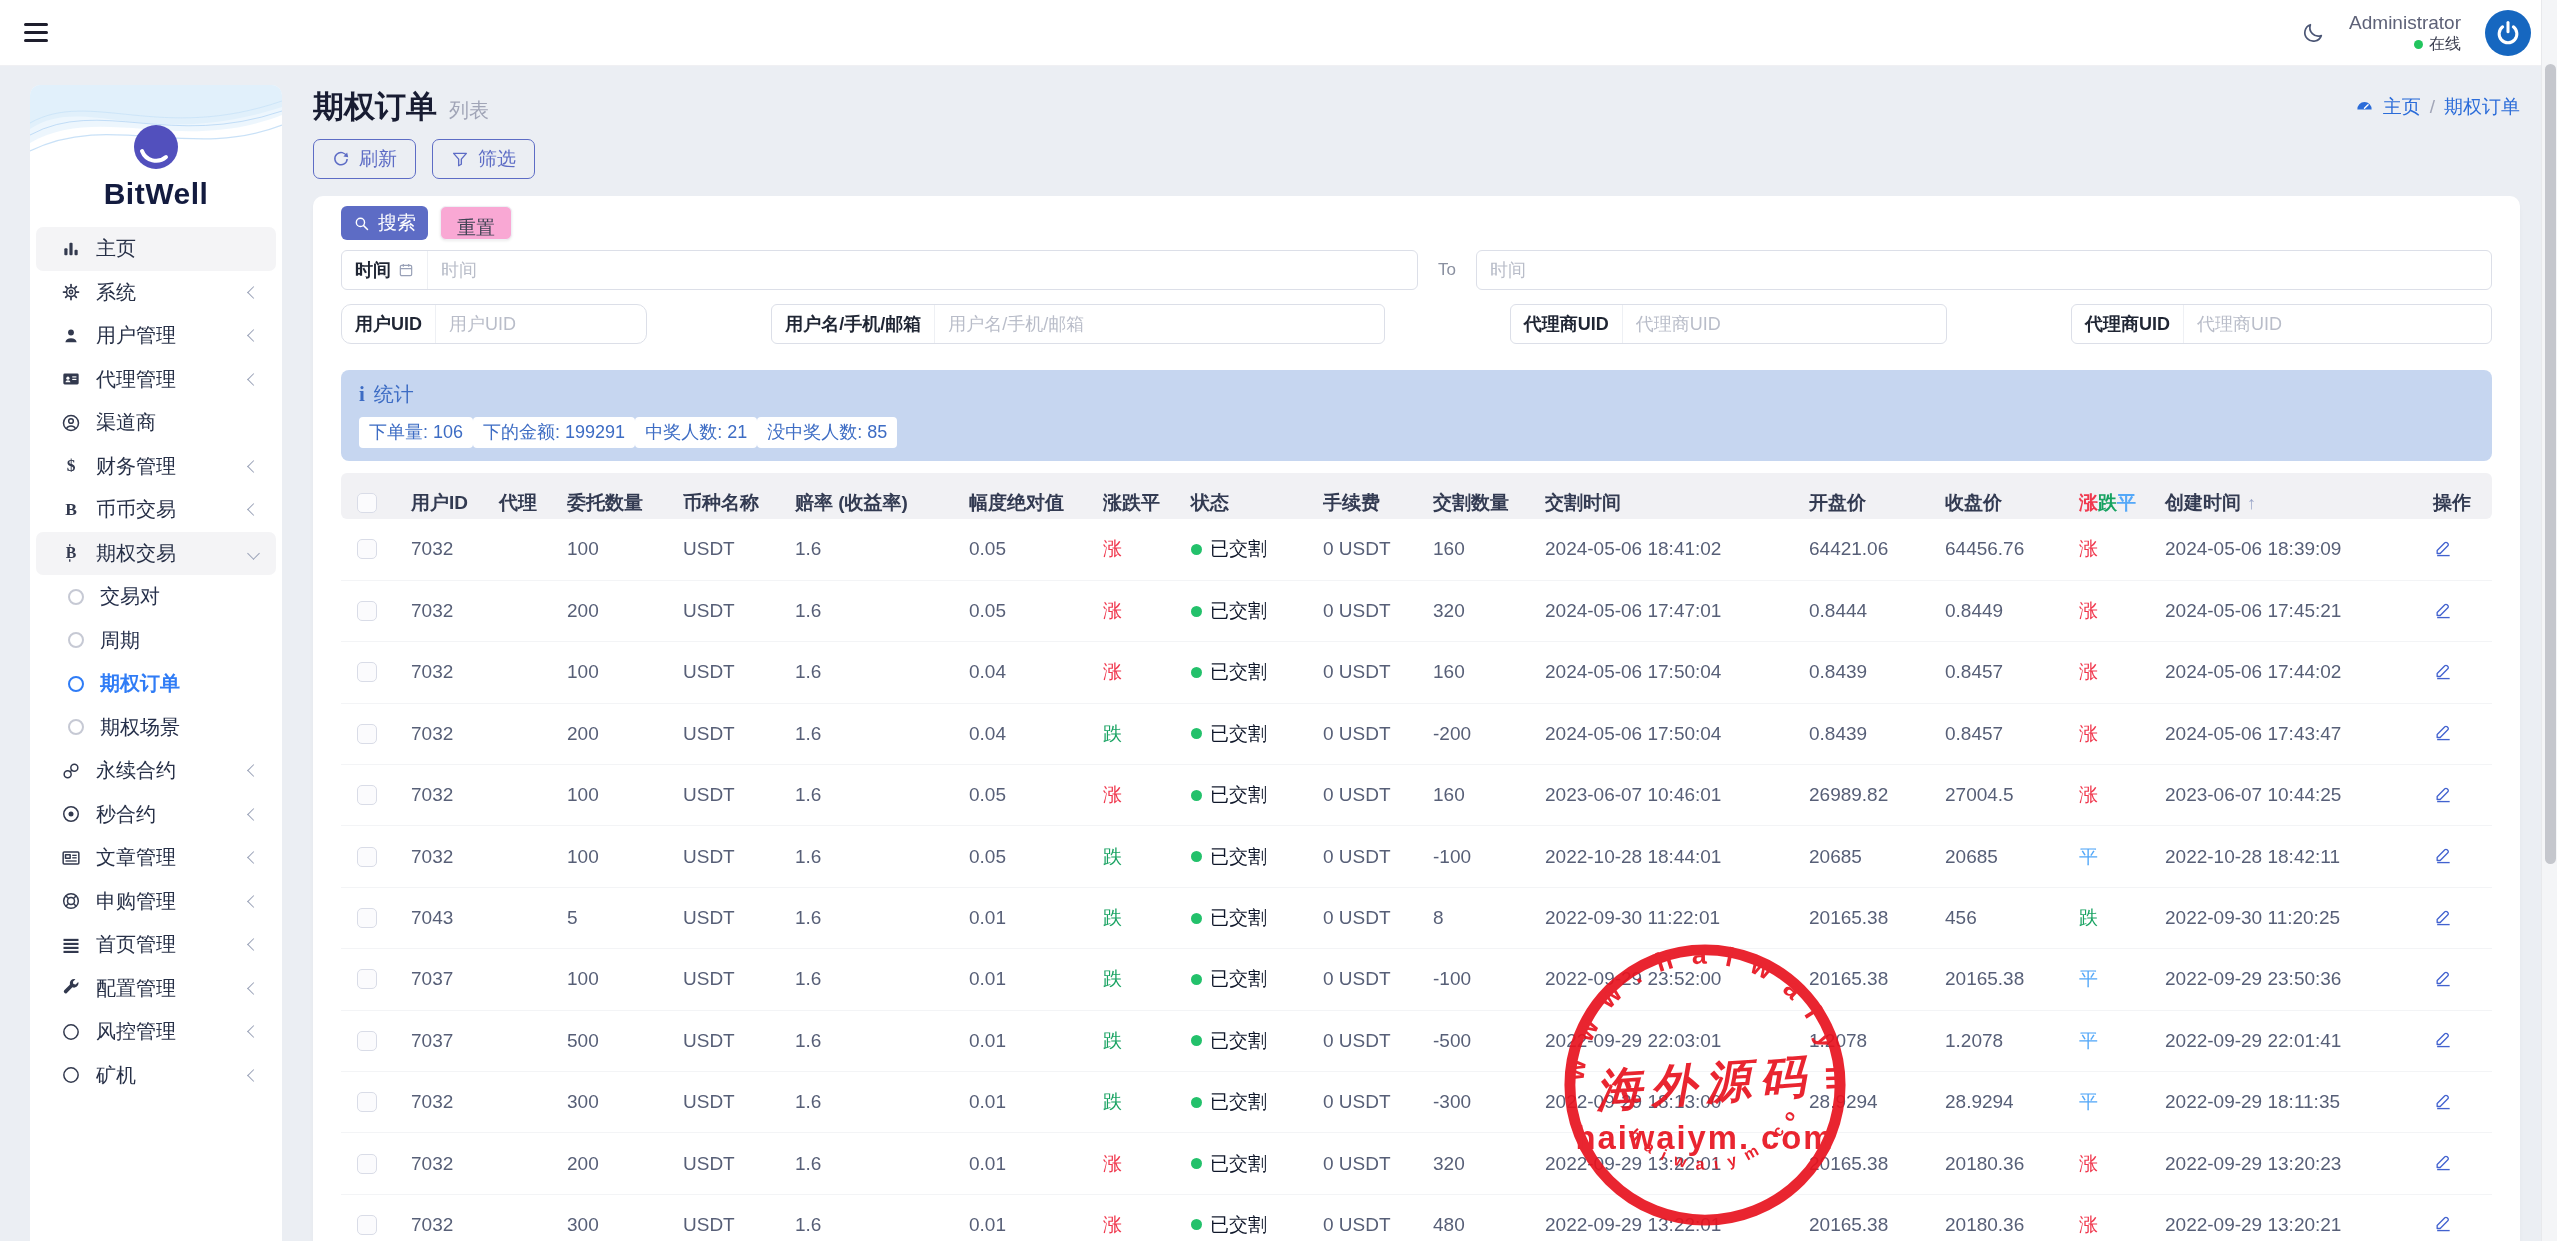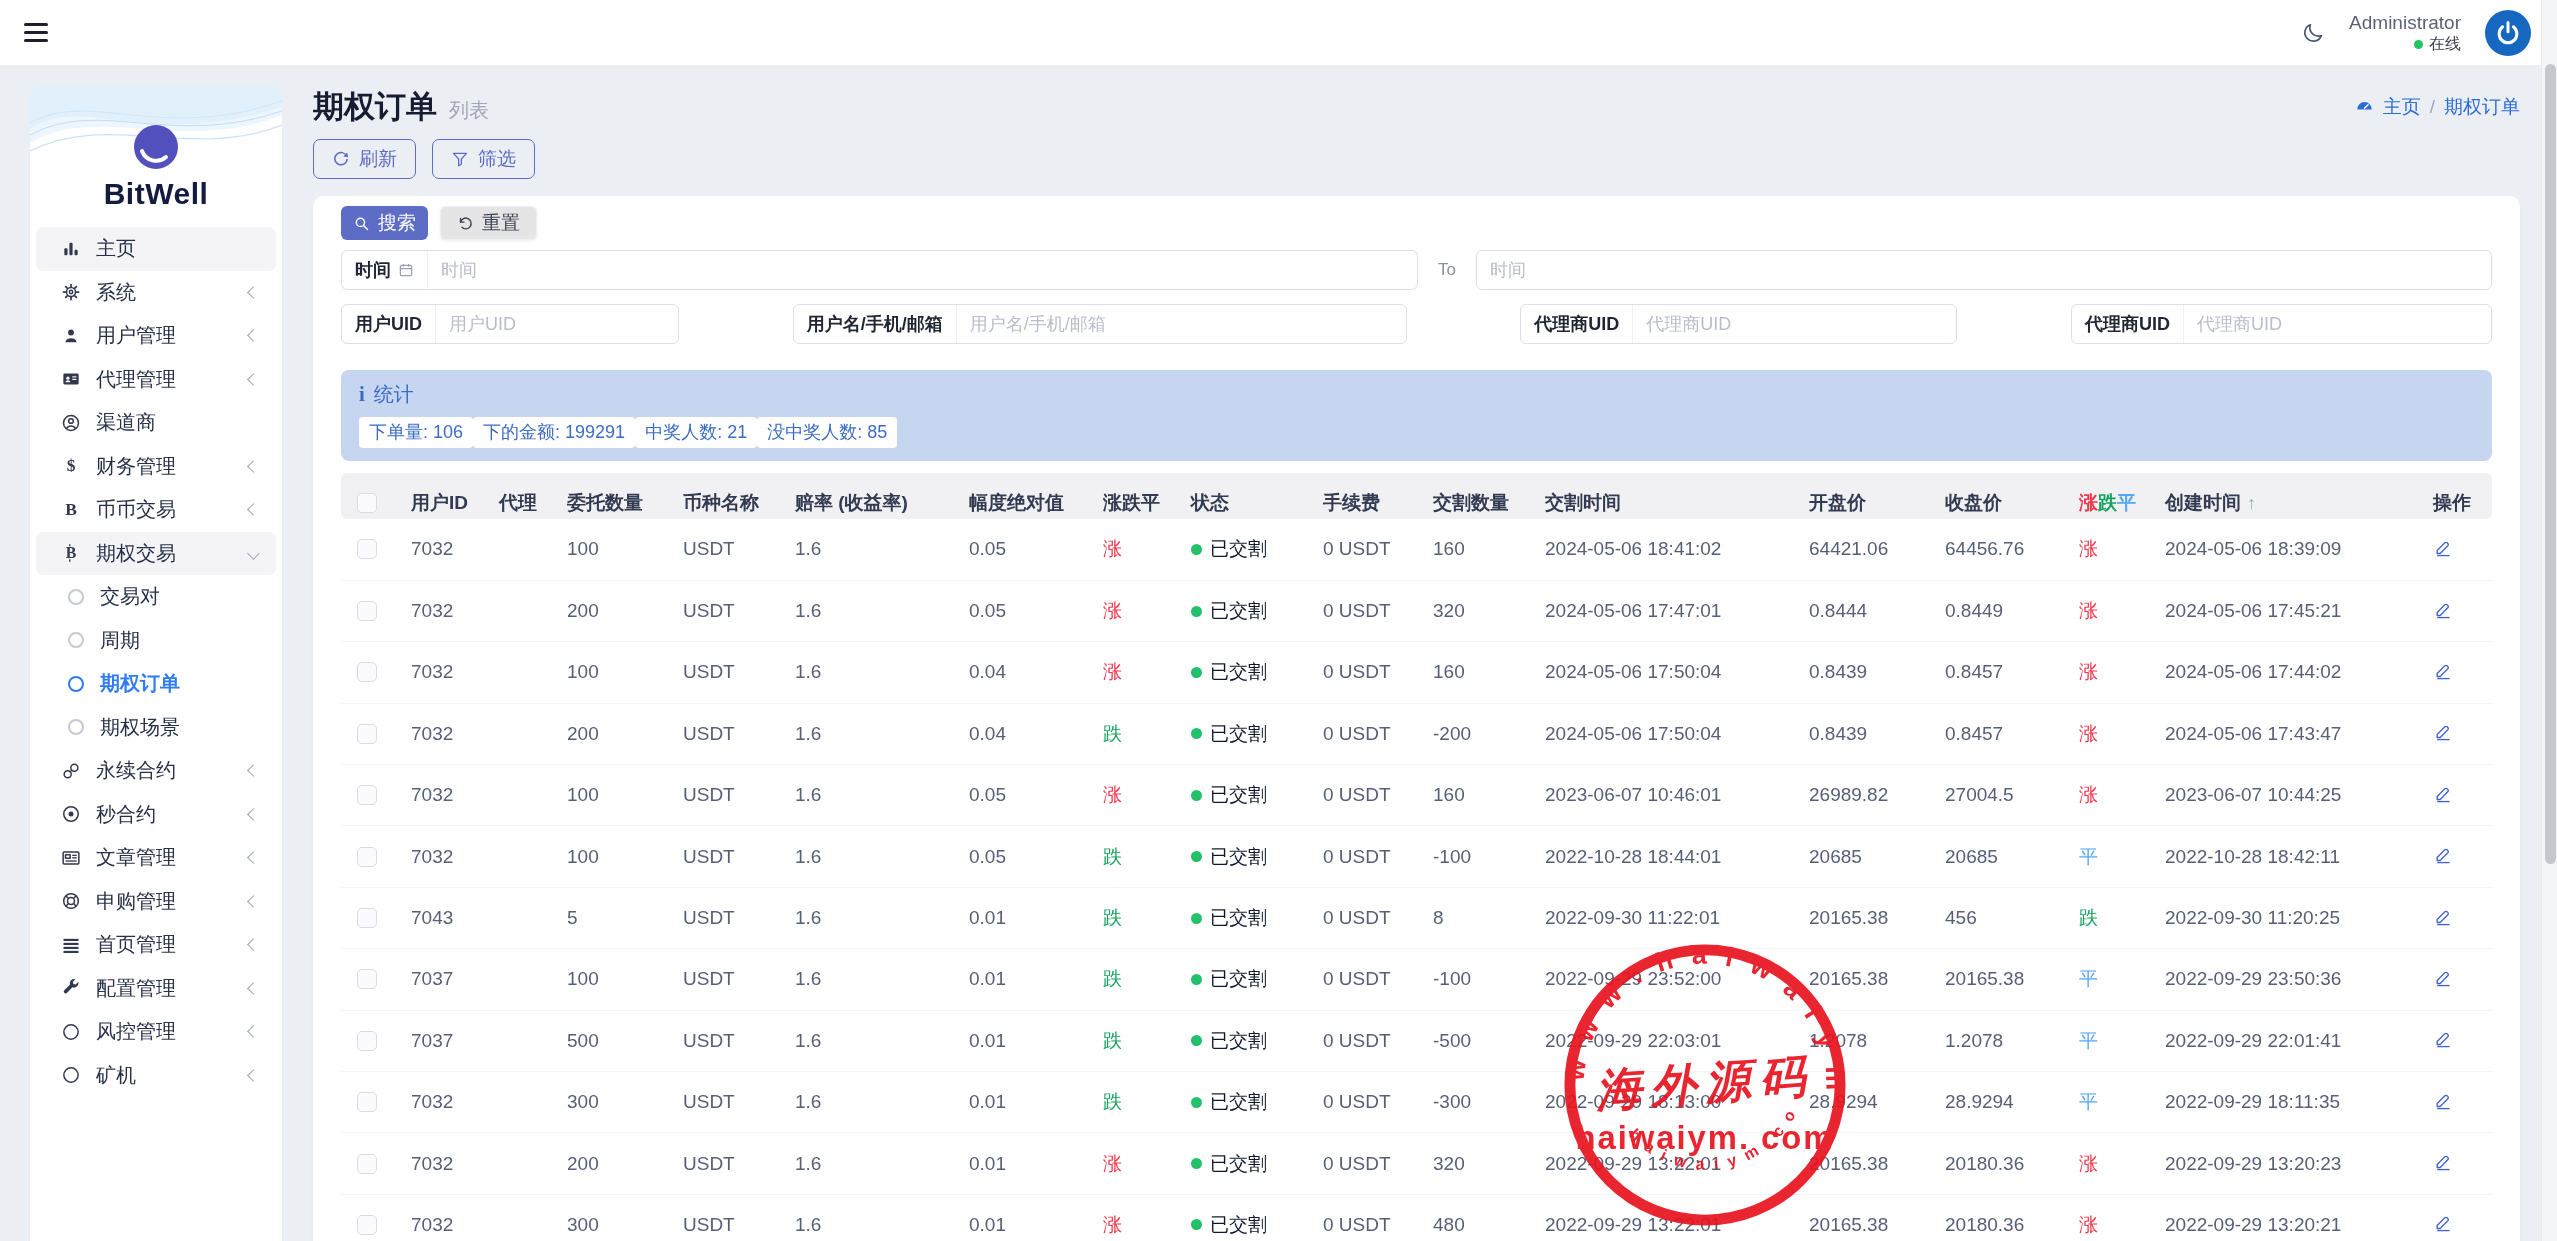--- a/index.html
+++ b/index.html
@@ -61,35 +61,35 @@
   .btn-outline { display:flex; align-items:center; gap:9px; height:40px; padding:0 18px;
     background:transparent; border:1px solid #5d6cc5; color:#5d6cc5; border-radius:7px;
     font-size:19px; cursor:pointer; font-family:inherit;}
 
   .card { margin-top:17px; background:#fff; border-radius:10px 10px 0 0; padding:10px 28px 0;
     box-shadow:0 3px 4px rgba(0,0,0,.03); height:100%; }
 
   .search-row { display:flex; gap:12px; }
   .btn-primary { display:flex;align-items:center;gap:8px;height:34px;padding:0 12px;background:#5d6cc5;
     color:#fff;border:none;border-radius:6px;font-size:19px;cursor:pointer;font-family:inherit;}
-  .btn-ghost { display:flex;align-items:center;gap:8px;height:34px;padding:0 16px;background:#e5e5e5;color:#3f4254;
-    border:1px solid #eef0f4;box-shadow:0 1px 3px rgba(0,0,0,.08);border-radius:6px;font-size:19px;cursor:pointer;font-family:inherit;}
+  .btn-ghost { display:flex;align-items:center;gap:8px;height:34px;padding:0 16px;background:#f9a8d4;color:#3f4254;
+    border:1px solid #eef0f4;box-shadow:0 1px 3px rgba(0,0,0,.08);border-radius:6px;font-size:19px;cursor:pointer;font-family:inherit;flex-direction:column;}
 
   .filter-row1 { margin-top:10px; display:flex; align-items:center; }
   .field { display:flex; align-items:center; height:40px; border:1px solid #dcdfe8; border-radius:6px; background:#fff; overflow:hidden;}
   .f-label { display:flex; align-items:center; gap:7px; padding:0 13px; font-size:18px; font-weight:700;
     color:#1f2533; white-space:nowrap; border-right:1px solid #eef0f4; height:100%;}
   .field input { border:none; outline:none; flex:1; min-width:0; padding:0 13px; font-size:18px; color:#3f4254; font-family:inherit;}
   .field input::placeholder { color:#b9bdc9; }
   .time-a { flex:1.06; }
   .time-b { flex:1; }
   .to-sep { width:58px; text-align:center; color:#8a90a0; font-size:17px; flex:0 0 58px;}
 
   .filter-row2 { margin-top:14px; display:flex; justify-content:space-between; }
-  .fw-0 { width:338px; } .fw-1 { width:614px; } .fw-2 { width:437px; } .fw-3 { width:421px; }
+  .fw-0 { width:306px;border-radius:10px; } .fw-1 { width:614px; } .fw-2 { width:437px; } .fw-3 { width:421px; }
 
   .stats { margin-top:26px; background:#c6d6f0; border-radius:8px; padding:11px 18px 13px; }
   .stats-title { color:#3d6cc4; font-size:20px; display:flex; align-items:center; gap:9px;}
   .stats-title b { font-family:"Liberation Serif","DejaVu Serif",serif; font-size:21px; }
   .stats-badges { margin-top:9px; display:flex; gap:0; }
   .badge { background:#fff; color:#3d6cc4; font-size:18px; padding:3px 10px 4px; border-radius:4px; }
 
   table { margin-top:12px; width:100%; border-collapse:collapse; table-layout:fixed; }
   thead th { background:#f1f1f4; height:46px; font-size:19px; color:#333b52; font-weight:700;
     text-align:left; padding:14px 4px 0 12px; white-space:nowrap; overflow:hidden;}

